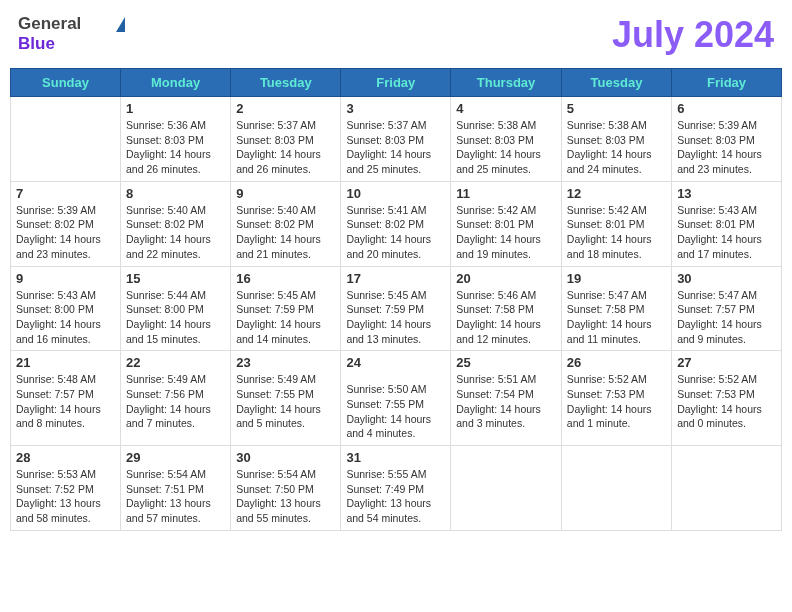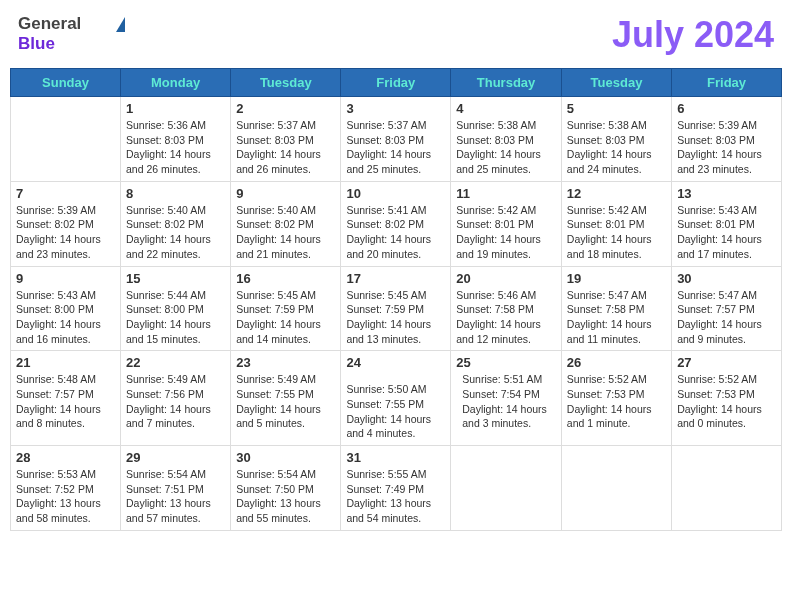--- a/index.html
+++ b/index.html
@@ -304,21 +304,21 @@
         </td>
         <td>
           <span class="day-number">24</span>
           <div class="day-info" style="white-space: pre-line; margin-top: 12px;">Sunrise: 5:50 AM
 Sunset: 7:55 PM
 Daylight: 14 hours
 and 4 minutes.</div>
         </td>
         <td>
           <span class="day-number">25</span>
-          <div class="day-info" style="white-space: pre-line; margin-left: 6px;">Sunrise: 5:51 AM
+          <div class="day-info" style="white-space: pre-line;">Sunrise: 5:51 AM
 Sunset: 7:54 PM
 Daylight: 14 hours
 and 3 minutes.</div>
         </td>
         <td>
           <span class="day-number">26</span>
           <div class="day-info" style="white-space: pre-line;">Sunrise: 5:52 AM
 Sunset: 7:53 PM
 Daylight: 14 hours
 and 1 minute.</div>

